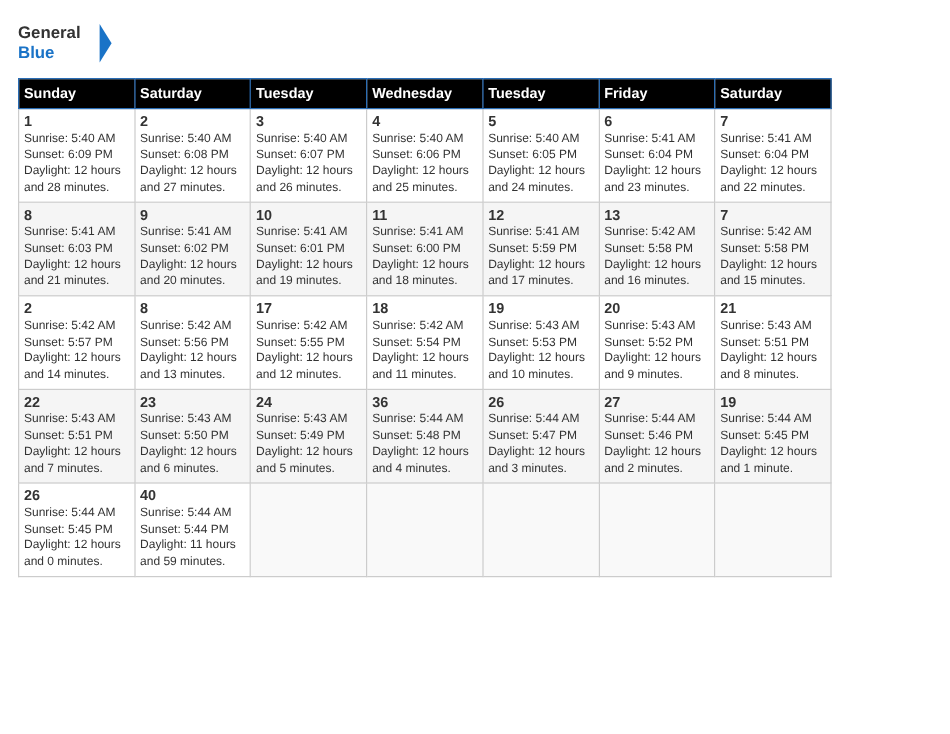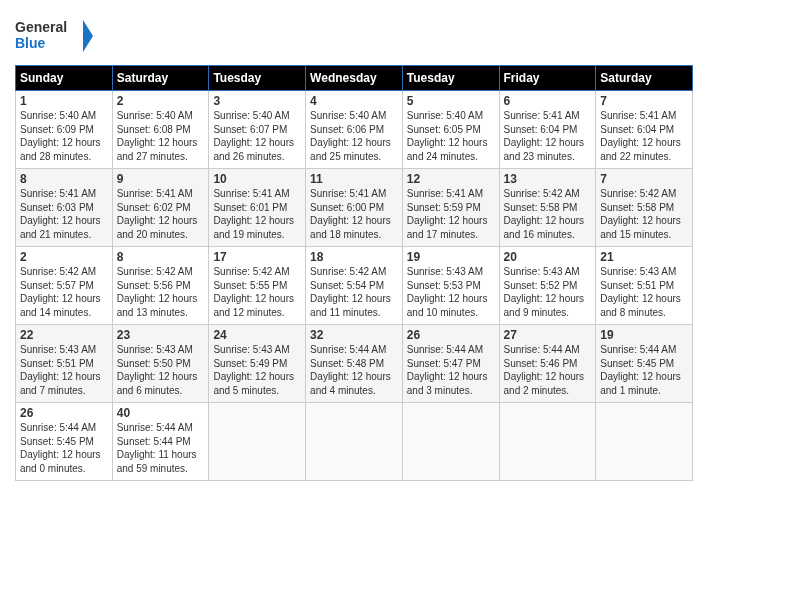--- a/index.html
+++ b/index.html
@@ -213,21 +213,21 @@
           </td>
           <td>
             <span class="day-number">23</span>
             <div class="day-info">Sunrise: 5:43 AM<br>Sunset: 5:50 PM<br>Daylight: 12 hours and 6 minutes.</div>
           </td>
           <td>
             <span class="day-number">24</span>
             <div class="day-info">Sunrise: 5:43 AM<br>Sunset: 5:49 PM<br>Daylight: 12 hours and 5 minutes.</div>
           </td>
           <td>
-            <span class="day-number">32</span>
+            <span class="day-number">36</span>
             <div class="day-info">Sunrise: 5:44 AM<br>Sunset: 5:48 PM<br>Daylight: 12 hours and 4 minutes.</div>
           </td>
           <td>
             <span class="day-number">26</span>
             <div class="day-info">Sunrise: 5:44 AM<br>Sunset: 5:47 PM<br>Daylight: 12 hours and 3 minutes.</div>
           </td>
           <td>
             <span class="day-number">27</span>
             <div class="day-info">Sunrise: 5:44 AM<br>Sunset: 5:46 PM<br>Daylight: 12 hours and 2 minutes.</div>
           </td>

